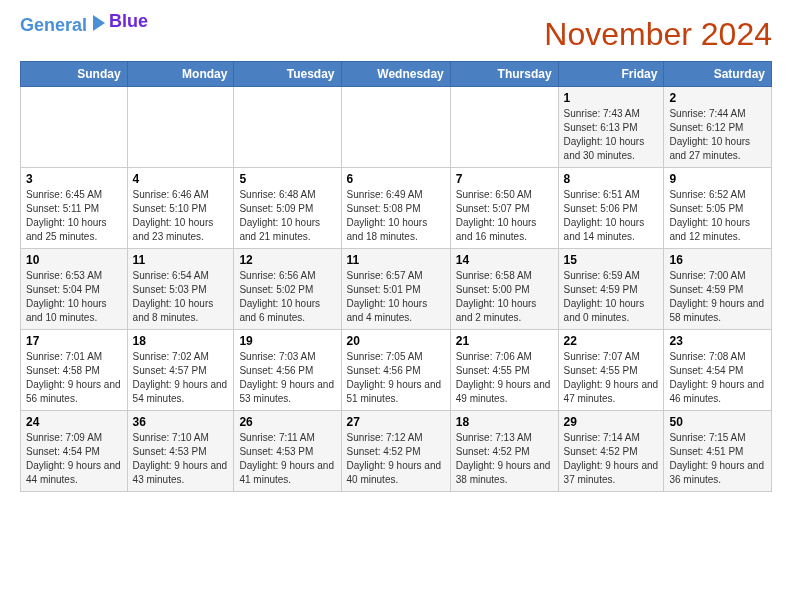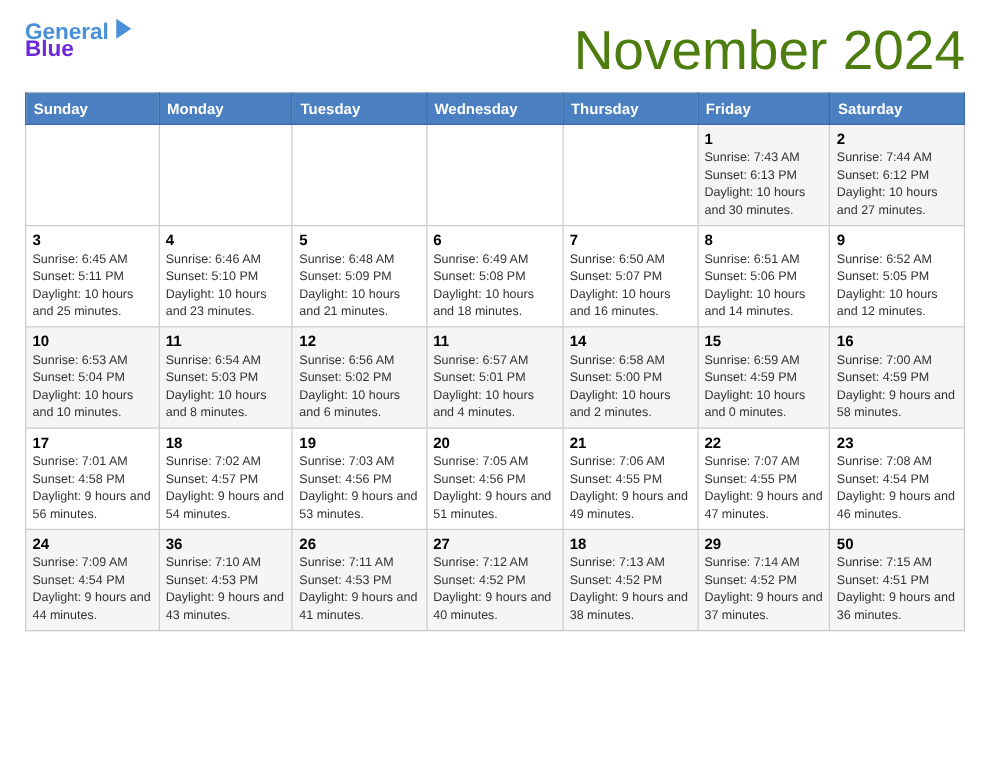--- a/index.html
+++ b/index.html
@@ -11,54 +11,54 @@
       padding: 16px 20px;
     }
     .header {
       display: flex;
       align-items: flex-start;
       justify-content: space-between;
       margin-bottom: 8px;
     }
     .logo {
       display: flex;
-      flex-direction: column;
+      flex-direction: row;
       align-items: flex-start;
       line-height: 1.1;
     }
     .logo-text {
       font-size: 18px;
       font-weight: bold;
       color: #333;
       line-height: 1;
     }
     .logo-text span {
       color: #4a90d9;
     }
     .title-block {
       text-align: right;
     }
     .month-title {
-      font-size: 44px;
+      font-size: 32px;
       font-weight: normal;
-      color: #4d7c0f;
+      color: #c2410c;
     }
     .location {
       font-size: 14px;
       color: #555;
     }
     table {
       width: 100%;
       border-collapse: collapse;
       font-size: 10.5px;
     }
     thead tr th {
       background-color: #4a7fc1;
       color: #fff;
-      text-align: left;
+      text-align: right;
       padding: 5px 6px;
       font-size: 12px;
       font-weight: bold;
       border: 1px solid #3a6aaa;
     }
     tbody tr td {
       border: 1px solid #ccc;
       vertical-align: top;
       padding: 4px 5px;
       height: 80px;

